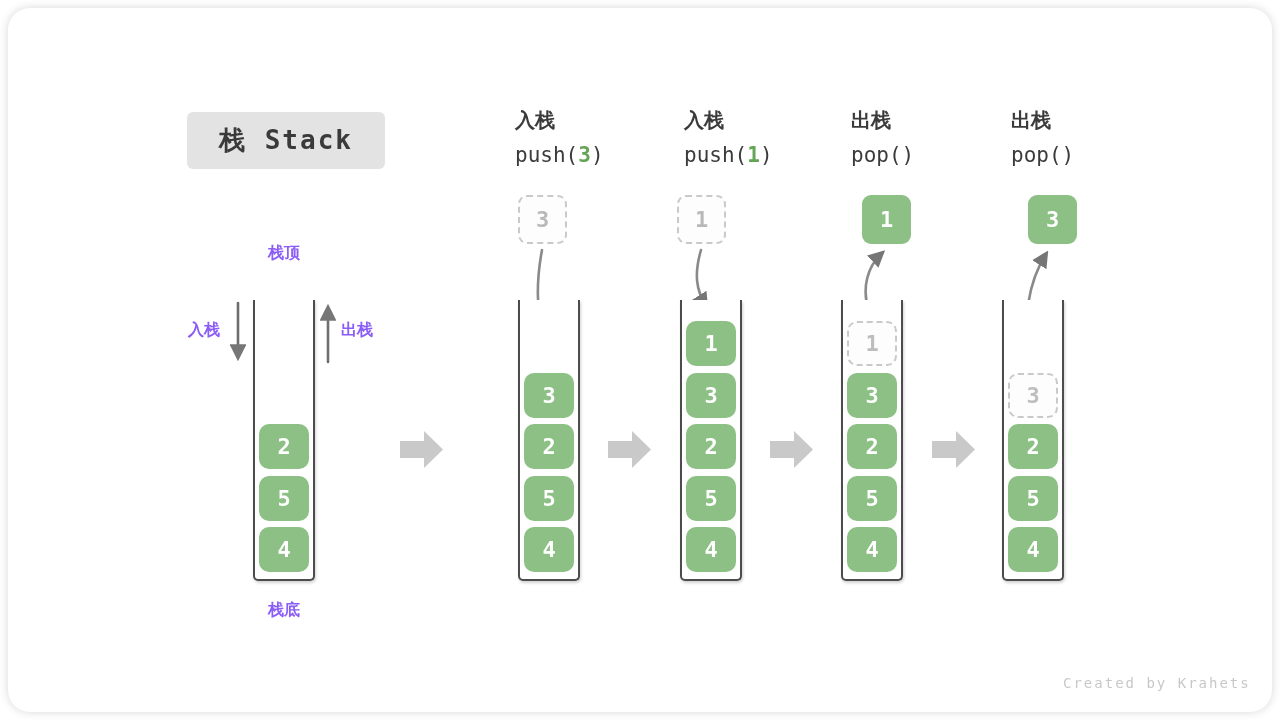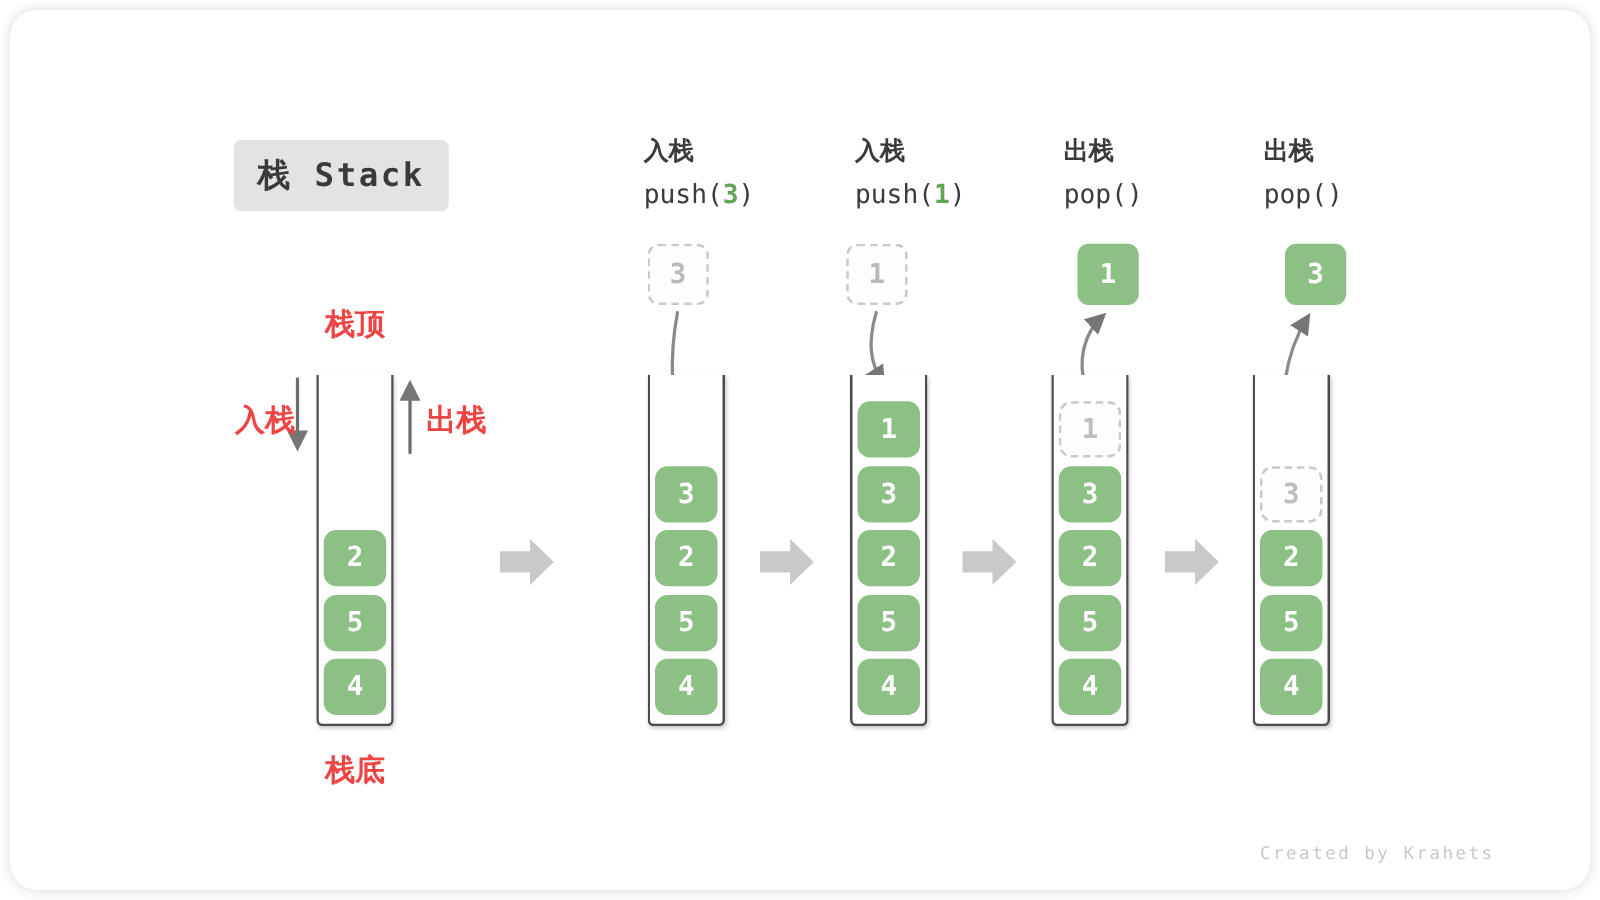--- a/index.html
+++ b/index.html
@@ -8,29 +8,29 @@
 
   .card {
     position: absolute; left: 8px; top: 8px; width: 1264px; height: 704px;
     background: #ffffff; border-radius: 22px;
     box-shadow: 0 0 10px rgba(0,0,0,0.16);
   }
 
   .overlay { position: absolute; left: 0; top: 0; width: 1280px; height: 720px; pointer-events: none; }
 
   .title-badge {
-    position: absolute; left: 187px; top: 112px; width: 172px; height: 57px;
+    position: absolute; left: 187px; top: 112px; width: 198px; height: 57px;
     background: #e3e3e3; border-radius: 6px;
     display: flex; align-items: center; justify-content: center;
     font-family: "DejaVu Sans Mono", monospace;
     font-size: 26px; font-weight: bold; color: #3a3a3a; letter-spacing: 2px;
   }
 
   .cn-label {
-    position: absolute; font-size: 24px; font-weight: bold; color: #ef4444;
+    position: absolute; font-size: 16px; font-weight: bold; color: #8b5cf6;
     font-family: "DejaVu Sans", "Liberation Sans", sans-serif;
   }
   .lbl-stack-top    { left: 253px; top: 243px; width: 62px; text-align: center; }
   .lbl-stack-bottom { left: 253px; top: 600px; width: 62px; text-align: center; }
   .lbl-push-side    { left: 188px; top: 320px; }
   .lbl-pop-side     { left: 341px; top: 320px; }
 
   .col-header { position: absolute; top: 107px; }
   .col-header .cn { font-size: 20px; font-weight: bold; color: #3b3b3b; }
   .col-header .code {
@@ -58,21 +58,21 @@
     position: absolute; left: 4px; width: 50px; height: 45px;
     border-radius: 10px; background: #8cc084; color: #ffffff;
     display: flex; align-items: center; justify-content: center;
     font-family: "DejaVu Sans Mono", monospace; font-size: 22px; font-weight: bold;
   }
   .item.ghost-item { background: #fdfdfd; border: 2px dashed #c9c9c9; color: #bdbdbd; }
   .s0 { bottom: 7px; } .s1 { bottom: 58.5px; } .s2 { bottom: 110px; }
   .s3 { bottom: 161.5px; } .s4 { bottom: 213px; }
 
   .watermark {
-    position: absolute; left: 1008px; top: 675px;
+    position: absolute; left: 1063px; top: 675px;
     font-family: "DejaVu Sans Mono", monospace; font-size: 14px;
     color: #c8c8c8; letter-spacing: 2px;
   }
 </style>
 </head>
 <body>
 
 <div class="card"></div>
 
 <svg class="overlay" viewBox="0 0 1280 720">

